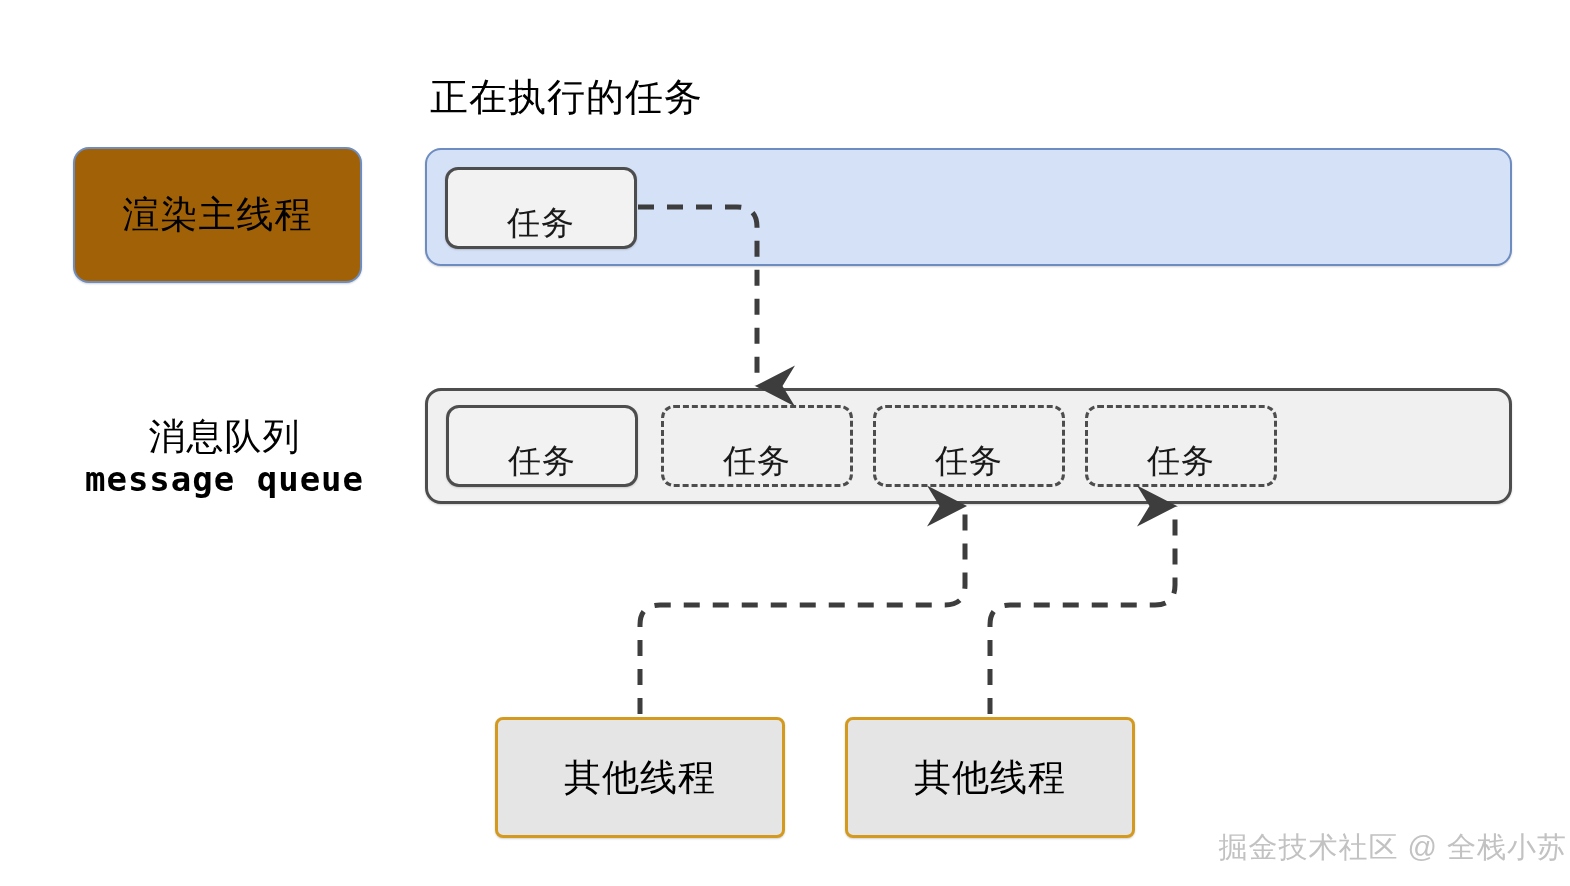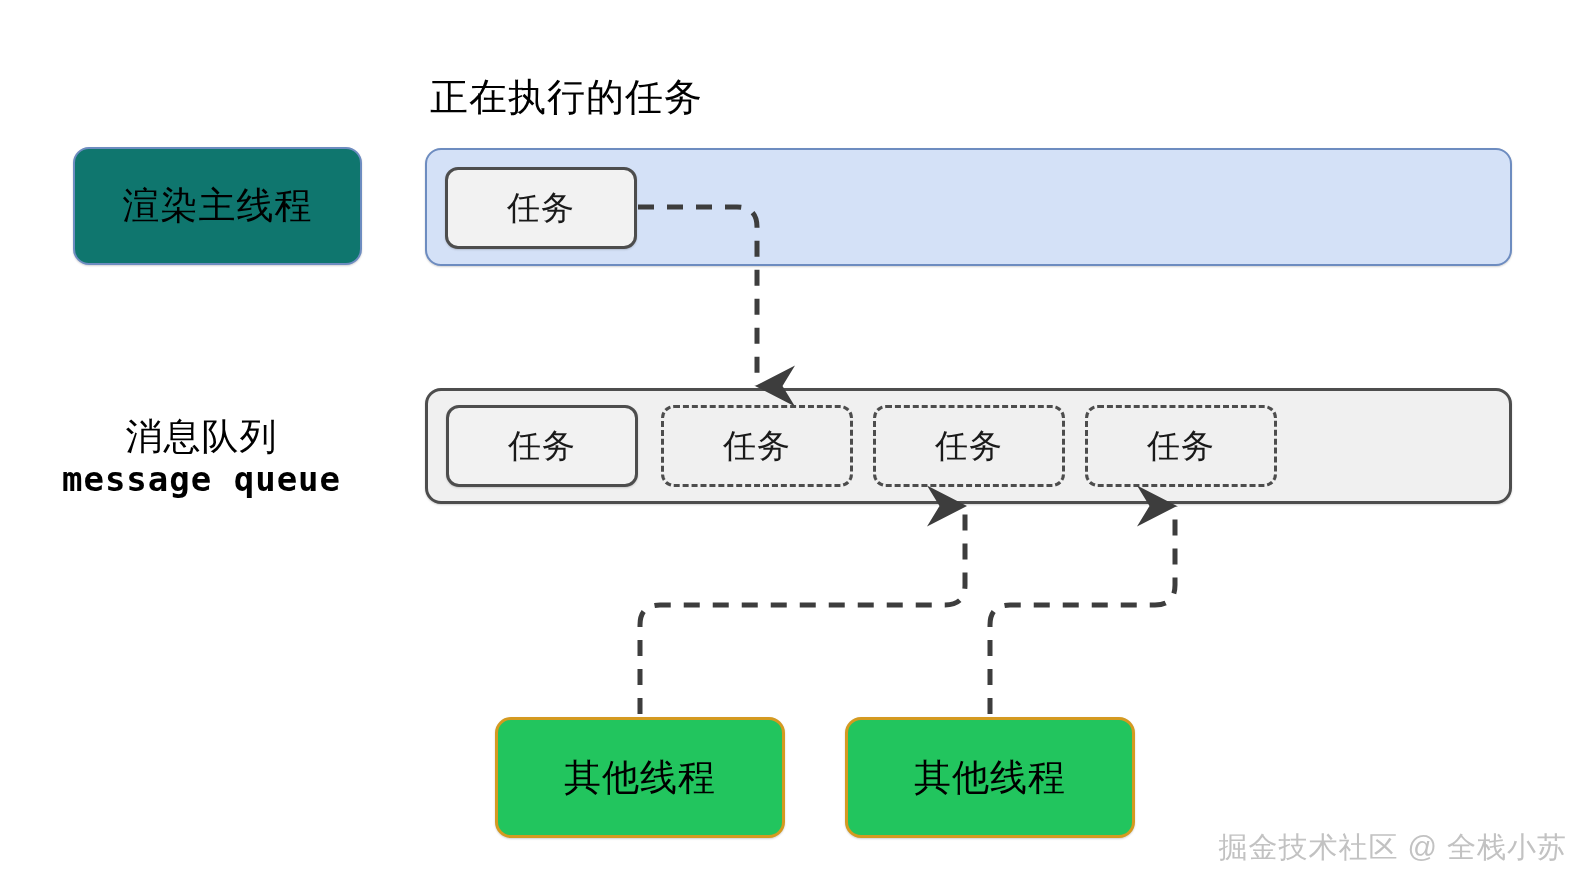--- a/index.html
+++ b/index.html
@@ -60,22 +60,22 @@
     font-size: 38px;
     letter-spacing: 1px;
     white-space: nowrap;
   }
 
   
   #render-thread-box {
     left: 73px;
     top: 147px;
     width: 289px;
-    height: 118px;
-    background: #0f766e;
+    height: 136px;
+    background: #a16207;
     border: 2.5px solid #6d8cc0;
     border-radius: 16px;
     font-size: 37px;
     letter-spacing: 1px;
     box-shadow: 0 1px 2px rgba(0,0,0,0.18);
   }
 
   
   #main-thread-lane {
     left: 425px;
@@ -100,42 +100,42 @@
     border-radius: 16px;
     justify-content: flex-start;
     box-shadow: 0 1px 2px rgba(0,0,0,0.18);
   }
 
   
   .task {
     position: absolute;
     box-sizing: border-box;
     display: flex;
-    align-items: center;
+    align-items: flex-end;
     justify-content: center;
     background: #f2f2f2;
     border-radius: 13px;
     font-size: 33px;
     letter-spacing: 1px;
     color: #1a1a1a;
   }
   .task.solid {
     border: 3px solid #4d4d4d;
     box-shadow: 0 1px 2px rgba(0,0,0,0.16);
   }
   .task.dashed {
     border: 3px dashed #4d4d4d;
     background: transparent;
   }
 
   
   .worker-box {
-    background: #22c55e;
+    background: #e5e5e5;
     border: 3px solid #d49a20;
-    border-radius: 16px;
+    border-radius: 8px;
     font-size: 37px;
     letter-spacing: 1px;
     box-shadow: 0 1px 2px rgba(0,0,0,0.18);
   }
   #worker-thread-1 { left: 495px; top: 717px; width: 290px; height: 121px; }
   #worker-thread-2 { left: 845px; top: 717px; width: 290px; height: 121px; }
 
   
   #connectors {
     position: absolute;
@@ -168,21 +168,21 @@
 <body>
 
 <div id="canvas">
 
   <div id="exec-title">正在执行的任务</div>
 
   <div class="node" id="render-thread-box">
     <span>渲染主线程</span>
   </div>
 
-  <div class="side-label" id="queue-side-label" style="left:29px; top:412px; width:345px; height:90px;text-align:center;">
+  <div class="side-label" id="queue-side-label" style="left:52px; top:412px; width:345px; height:90px;text-align:center;">
     <span class="cn">消息队列</span>
     <span class="en">message queue</span>
   </div>
 
   <div class="node" id="main-thread-lane">
     <div class="task solid" style="left:18px; top:17px; width:192px; height:82px;">
       <span>任务</span>
     </div>
   </div>
 

